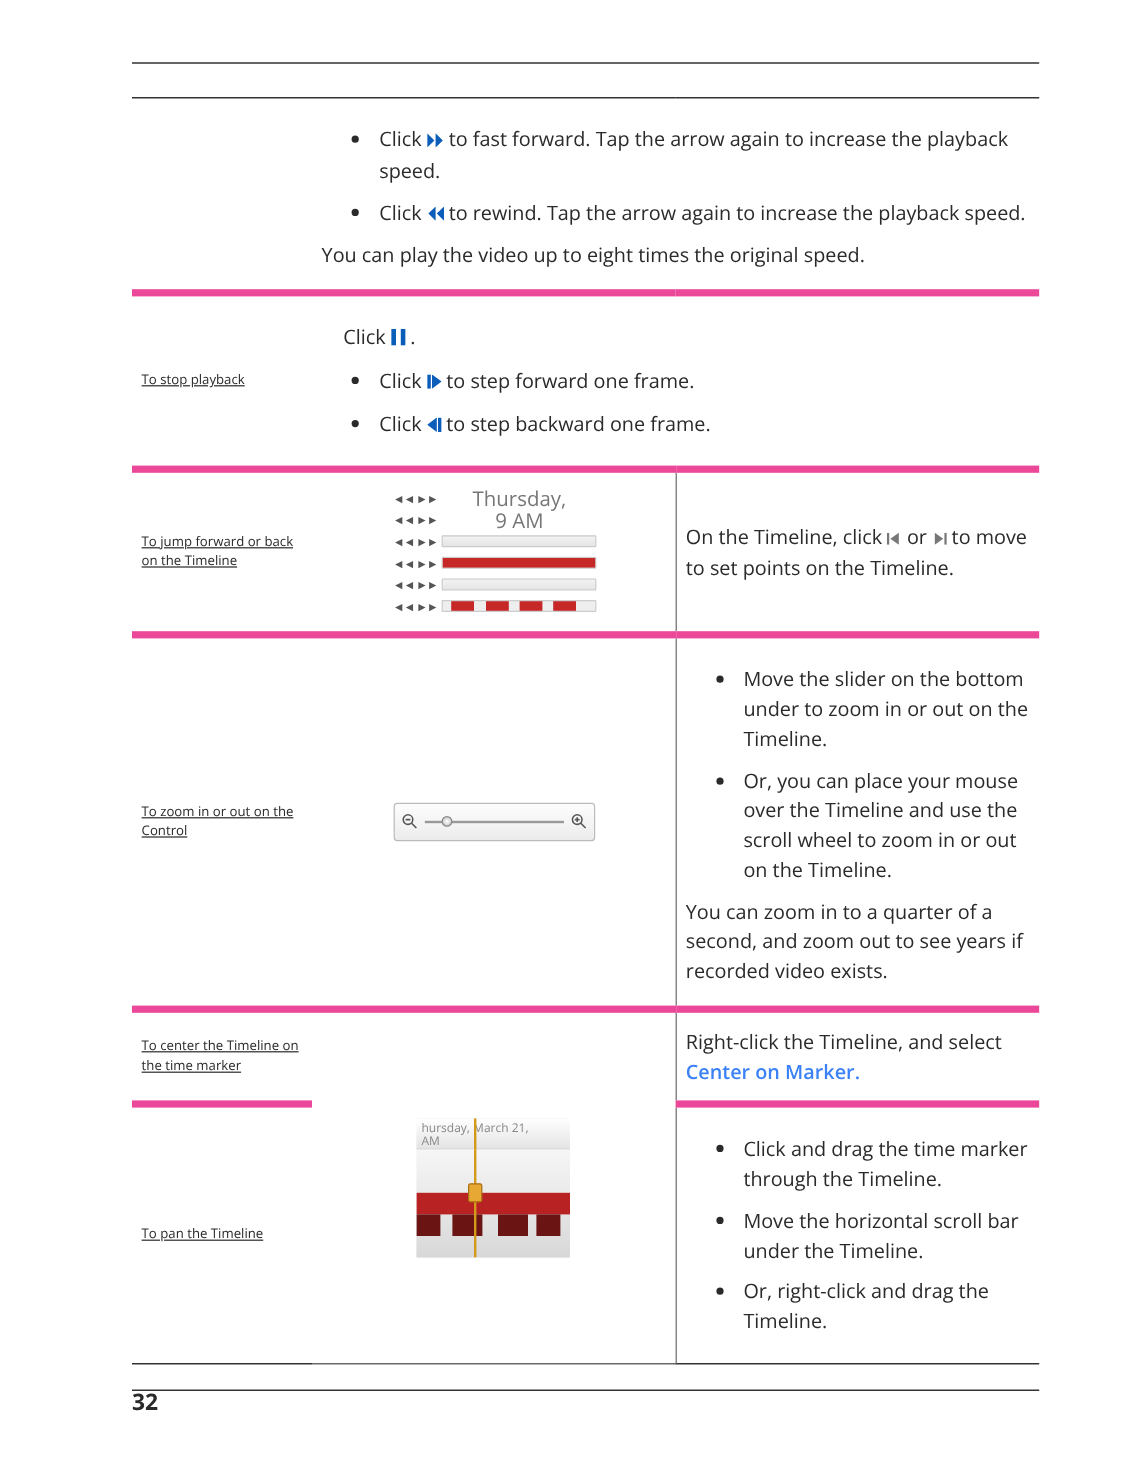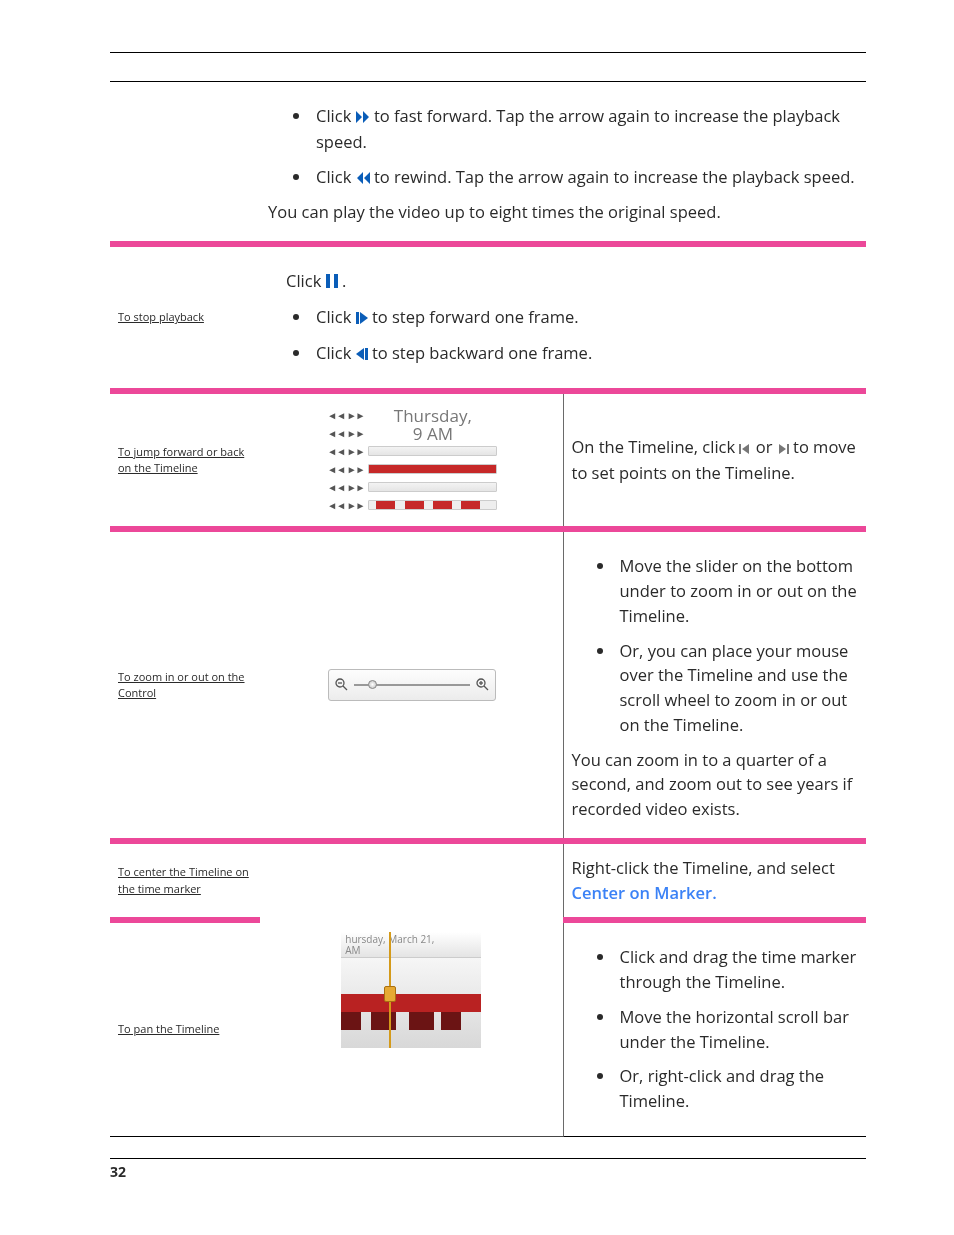--- a/index.html
+++ b/index.html
@@ -48,21 +48,21 @@
   ul { margin: 4px 0 8px 0; padding-left: 44px; }
   ul li { margin: 10px 0; padding-left: 4px; }
   p.inner { margin: 10px 0 4px 0; }
   .blue { color: #3b82f6; font-weight: 600; }
   .icon { display: inline-block; vertical-align: -1px; }
   .page-num {
     position: absolute;
     bottom: 54px;
     left: 110px;
     font-weight: bold;
-    font-size: 14px;
+    font-size: 19px;
   }
   .foot-rule {
     position: absolute;
     bottom: 76px;
     left: 110px;
     right: 88px;
     border-top: 1px solid #000;
   }
   
   .tl-thumb { width: 170px; margin: 0 auto; font-size: 11px; color: #666; }
@@ -71,21 +71,21 @@
   .tl-head { color: #777; font-size: 17px; text-align:center; flex:1; }
   .tl-bar { flex: 1; height: 10px; background: linear-gradient(#f3f3f3,#e5e5e5); border:1px solid #ccc; border-radius:1px; position:relative; }
   .tl-bar.red::after { content:""; position:absolute; left:0; right:0; top:0; bottom:0; background:#c62828; }
   .tl-bar.chunks { background:#eee; }
   .tl-bar.chunks span { position:absolute; top:0; bottom:0; background:#c62828; }
   
   .zoom-ctrl { display:flex; align-items:center; gap:6px; justify-content:center; border:1px solid #bbb; border-radius:3px; padding:3px 6px; background:linear-gradient(#fdfdfd,#ececec); width:168px; margin:0 auto;}
   .zoom-track { flex:1; height:2px; background:#999; position:relative; }
   .zoom-knob { position:absolute; left:12%; top:-4px; width:9px; height:9px; border-radius:50%; background:radial-gradient(#fff,#bbb); border:1px solid #888; }
   
-  .marker-thumb { width:140px; margin:0 auto; font-size:10px; color:#888; }
+  .marker-thumb { width:128px; margin:0 auto; font-size:10px; color:#888; }
   .marker-head { height:26px; background:linear-gradient(#fff,#e4e4e4); border-bottom:1px solid #ccc; position:relative; text-align:left; padding:2px 4px; line-height:11px; }
   .marker-body { height:90px; background:linear-gradient(#f6f6f6,#d8d8d8); position:relative; overflow:hidden; }
   .marker-line { position:absolute; left:48px; top:-2px; bottom:0; width:2px; background:#d49a1a; }
   .marker-handle { position:absolute; left:43px; top:28px; width:12px; height:16px; background:#e7a933; border:1px solid #a86f12; border-radius:2px; }
   .marker-red { position:absolute; left:0; right:0; height:18px; background:#b92222; }
   .marker-seg { position:absolute; background:#6b1414; height:18px; }
 </style>
 </head>
 <body>
 

